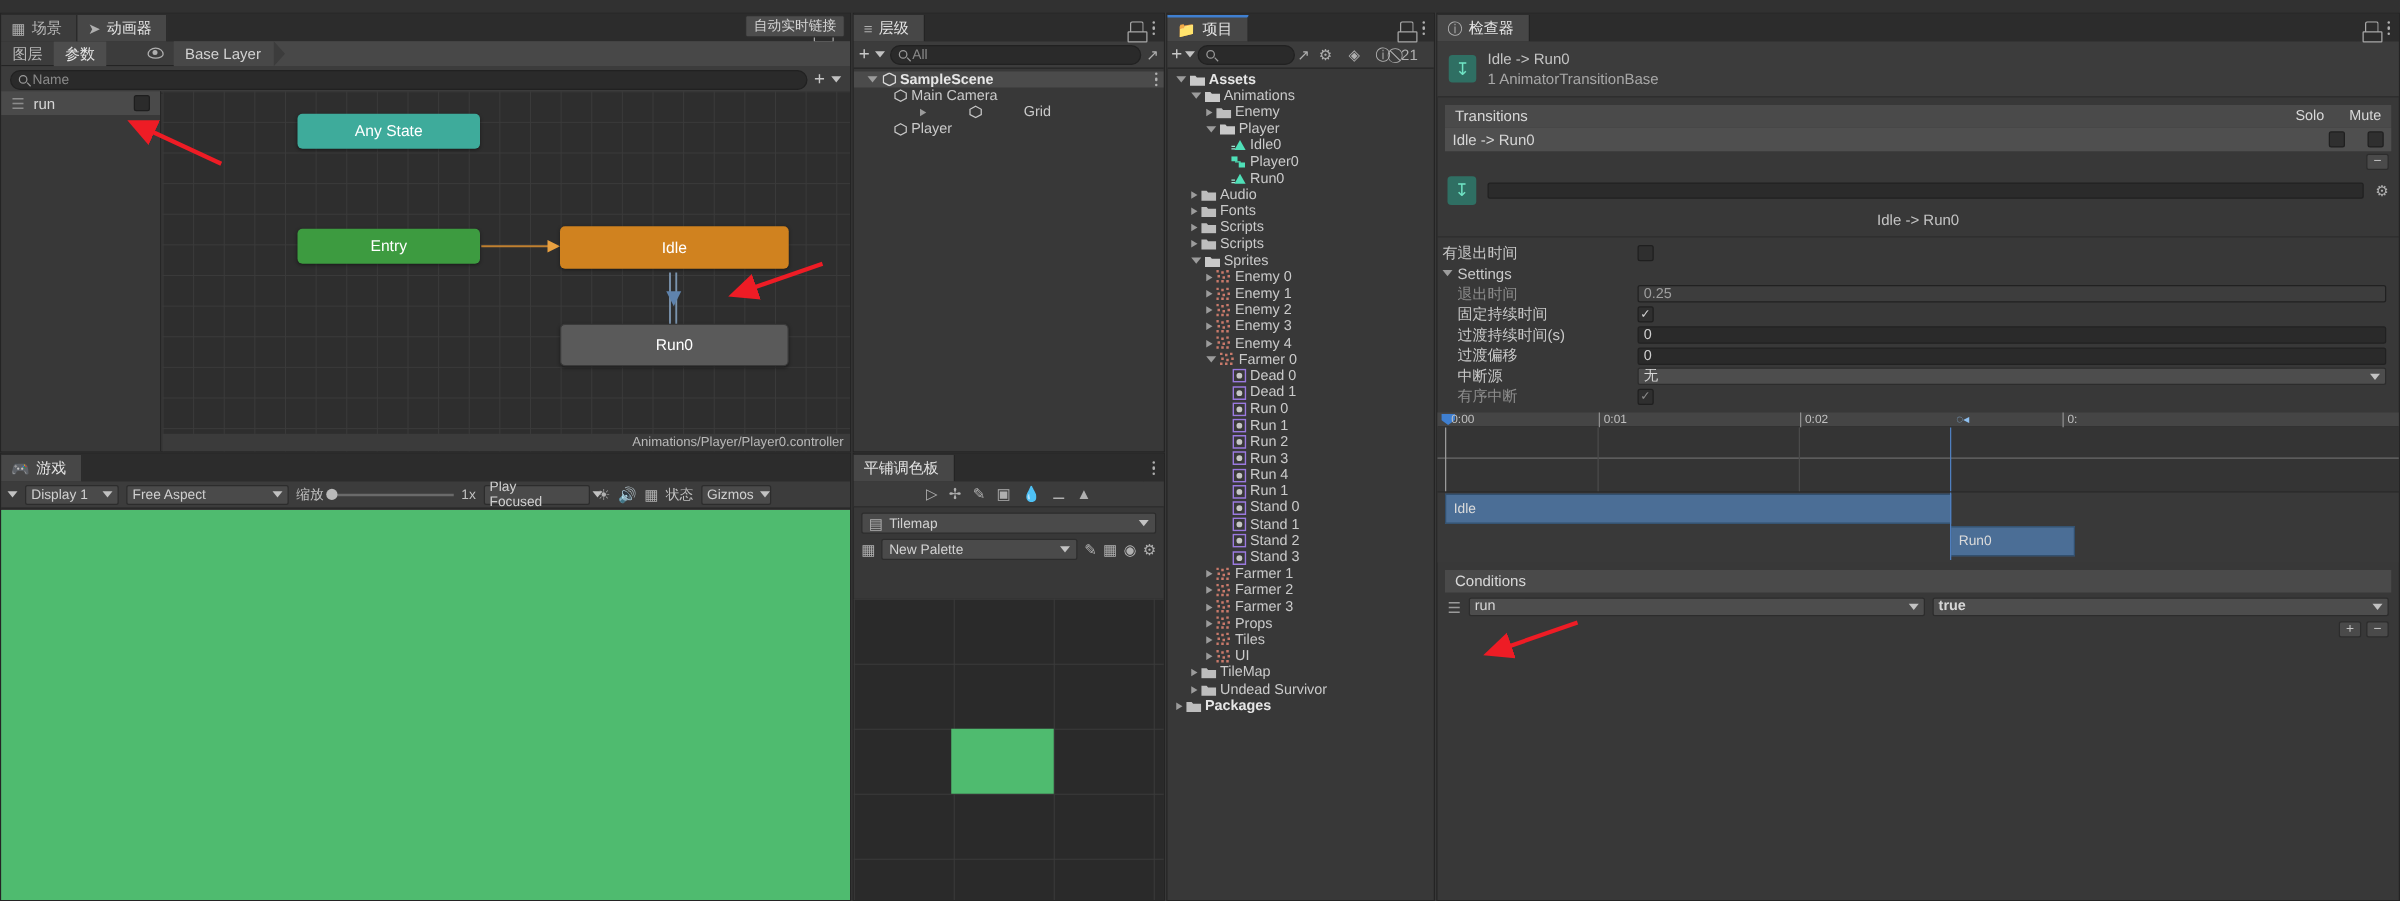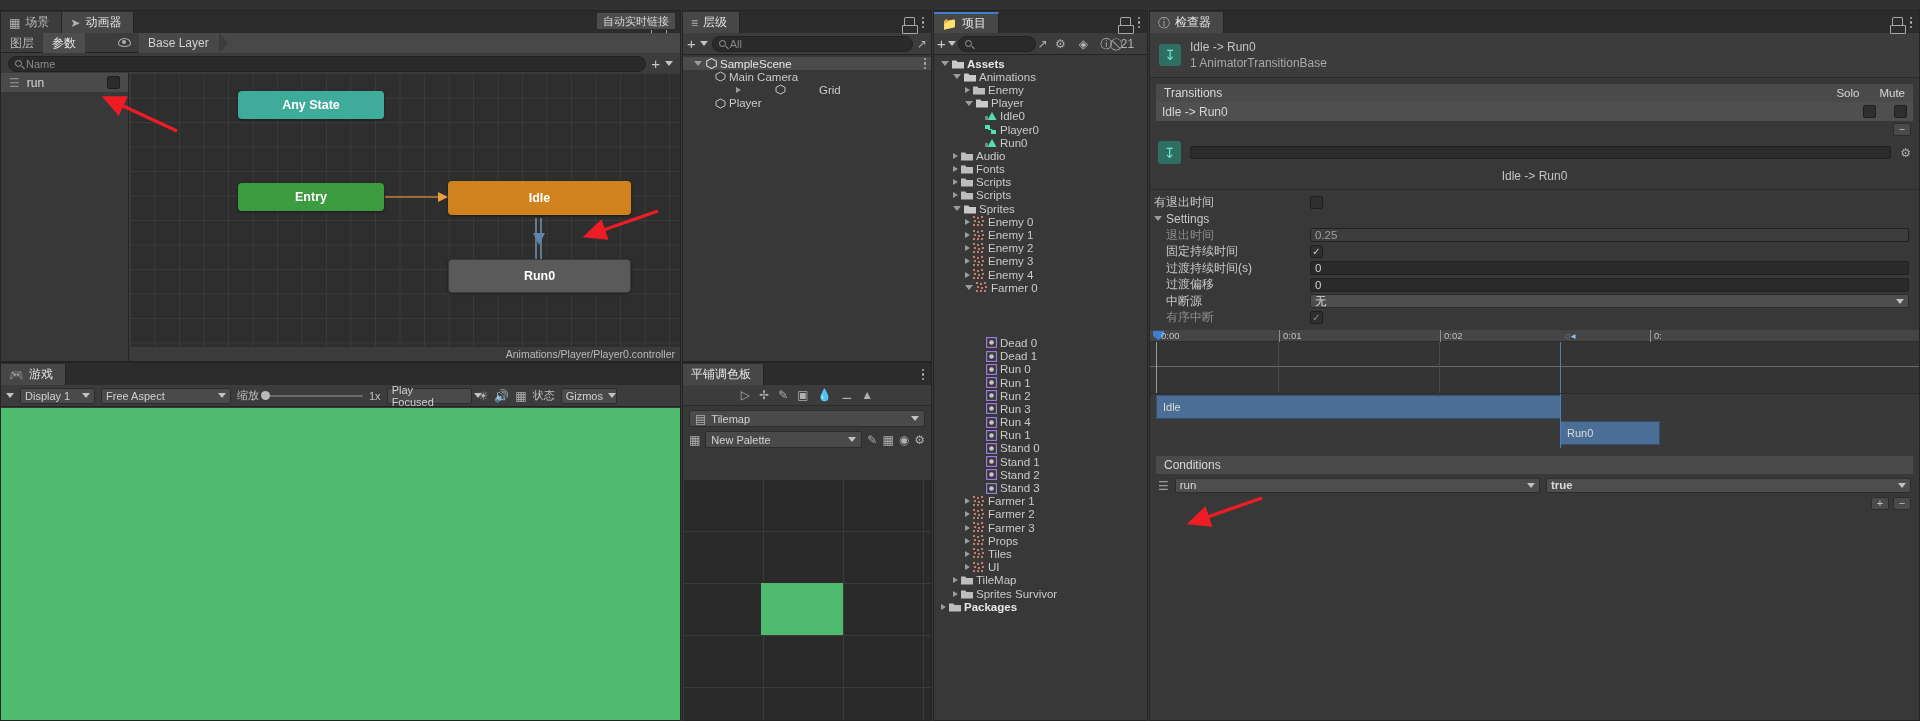--- a/index.html
+++ b/index.html
@@ -52,21 +52,21 @@
   .leftcol { position:absolute; left:0; top:62px; width:128px; bottom:0; background:#383838;
              border-right:1px solid #262626; }
   .prow { height:19px; display:flex; align-items:center; padding:0 8px; background:#4a4a4a;
           justify-content:space-between; }
   .prow .pname{ color:#d6d6d6; }
   .pbox { width:13px; height:13px; background:#2b2b2b; border:1px solid #1e1e1e; border-radius:2px; }
   .graph { position:absolute; left:129px; top:62px; right:0; bottom:0; overflow:hidden;
            background:#2e2e2e;
            background-image:linear-gradient(#3a3a3a 1px, transparent 1px),
                             linear-gradient(90deg,#3a3a3a 1px, transparent 1px);
-           background-size:24.5px 24.5px;font-weight:bold; }
+           background-size:24.5px 24.5px; }
   .node { position:absolute; border-radius:4px; display:flex; align-items:center; justify-content:center;
           font-size:12.5px; color:#fff; box-shadow:0 1px 3px rgba(0,0,0,.45); }
   .statusbar { position:absolute; left:129px; right:0; bottom:0; height:14px; background:#3b3b3b;
                font-size:10.5px; color:#b9b9b9; text-align:right; padding-right:5px; line-height:14px; }
 
   
   #game { left:0; top:362px; width:681px; height:359px; }
   .game-tb { height:22px; background:#3c3c3c; display:flex; align-items:center; gap:6px;
              padding:0 5px; border-bottom:1px solid #242424; font-size:11px; color:#c0c0c0; }
   .drop { background:#4a4a4a; border:1px solid #2c2c2c; height:16px; display:flex; align-items:center;
@@ -325,21 +325,21 @@
     </div>
     <div class="tree" id="hier-tree">
         <div class="trow hl" style="height: 13.2px;">
           <span style="width: 8px; flex: 0 0 auto;"></span>
           <span class="arw open"></span>
           <span style="width: 12px; height: 11px; display: inline-flex; align-items: center; justify-content: center; flex: 0 0 auto; font-size: 10px; line-height: 1;">
             <svg width="11" height="11">
               <path d="M5.5 0.5 10.3 3v5L5.5 10.5 0.7 8V3z" fill="none" stroke="#d8d8d8" stroke-width="1.1"></path>
             </svg>
           </span>
-          <span style="font-weight: normal; color: rgb(230, 230, 230);">SampleScene</span>
+          <span style="font-weight: bold; color: rgb(230, 230, 230);">SampleScene</span>
           <span class="kebab" style="margin-left: auto; margin-right: 5px;">
             <i></i>
             <i></i>
             <i></i>
           </span>
         </div>
         <div class="trow" style="height: 13.2px;">
           <span style="width: 20px; flex: 0 0 auto;"></span>
           <span class="arw none"></span>
           <span style="width: 12px; height: 11px; display: inline-flex; align-items: center; justify-content: center; flex: 0 0 auto; font-size: 10px; line-height: 1;">
@@ -686,21 +686,21 @@
                 <rect x="5" y="5" width="2" height="2"></rect>
                 <rect x="9" y="4" width="2" height="2"></rect>
                 <rect x="0" y="8" width="2" height="2"></rect>
                 <rect x="4" y="8" width="2" height="2"></rect>
                 <rect x="8" y="8" width="2" height="2"></rect>
               </g>
             </svg>
           </span>
           <span>Farmer 0</span>
         </div>
-        <div class="trow" style="height: 13.2px; margin-top: 42px;">
+        <div class="trow" style="height: 13.2px;">
           <span style="width: 40px; flex: 0 0 auto;"></span>
           <span class="arw none"></span>
           <span style="width: 12px; height: 11px; display: inline-flex; align-items: center; justify-content: center; flex: 0 0 auto; font-size: 10px; line-height: 1;">
             <svg width="11" height="11">
               <rect x="0.5" y="0.5" width="10" height="10" fill="none" stroke="#9b7ae0" stroke-width="1.4"></rect>
               <circle cx="5.5" cy="5.5" r="2.3" fill="#c6c6c6"></circle>
             </svg>
           </span>
           <span>Dead 0</span>
         </div>
@@ -956,21 +956,21 @@
           <span>TileMap</span>
         </div>
         <div class="trow" style="height: 13.2px;">
           <span style="width: 16px; flex: 0 0 auto;"></span>
           <span class="arw"></span>
           <span style="width: 12px; height: 11px; display: inline-flex; align-items: center; justify-content: center; flex: 0 0 auto; font-size: 10px; line-height: 1;">
             <svg width="12" height="10">
               <path d="M0 1.5h4.3l1.2 1.4H12V9.5H0z" fill="#bdbdbd"></path>
             </svg>
           </span>
-          <span>Sprites Survivor</span>
+          <span>Undead Survivor</span>
         </div>
         <div class="trow" style="height: 13.2px;">
           <span style="width: 4px; flex: 0 0 auto;"></span>
           <span class="arw"></span>
           <span style="width: 12px; height: 11px; display: inline-flex; align-items: center; justify-content: center; flex: 0 0 auto; font-size: 10px; line-height: 1;">
             <svg width="12" height="10">
               <path d="M0 1.5h4.3l1.2 1.4H12V9.5H0z" fill="#bdbdbd"></path>
             </svg>
           </span>
           <span style="font-weight: bold; color: rgb(230, 230, 230);">Packages</span>

